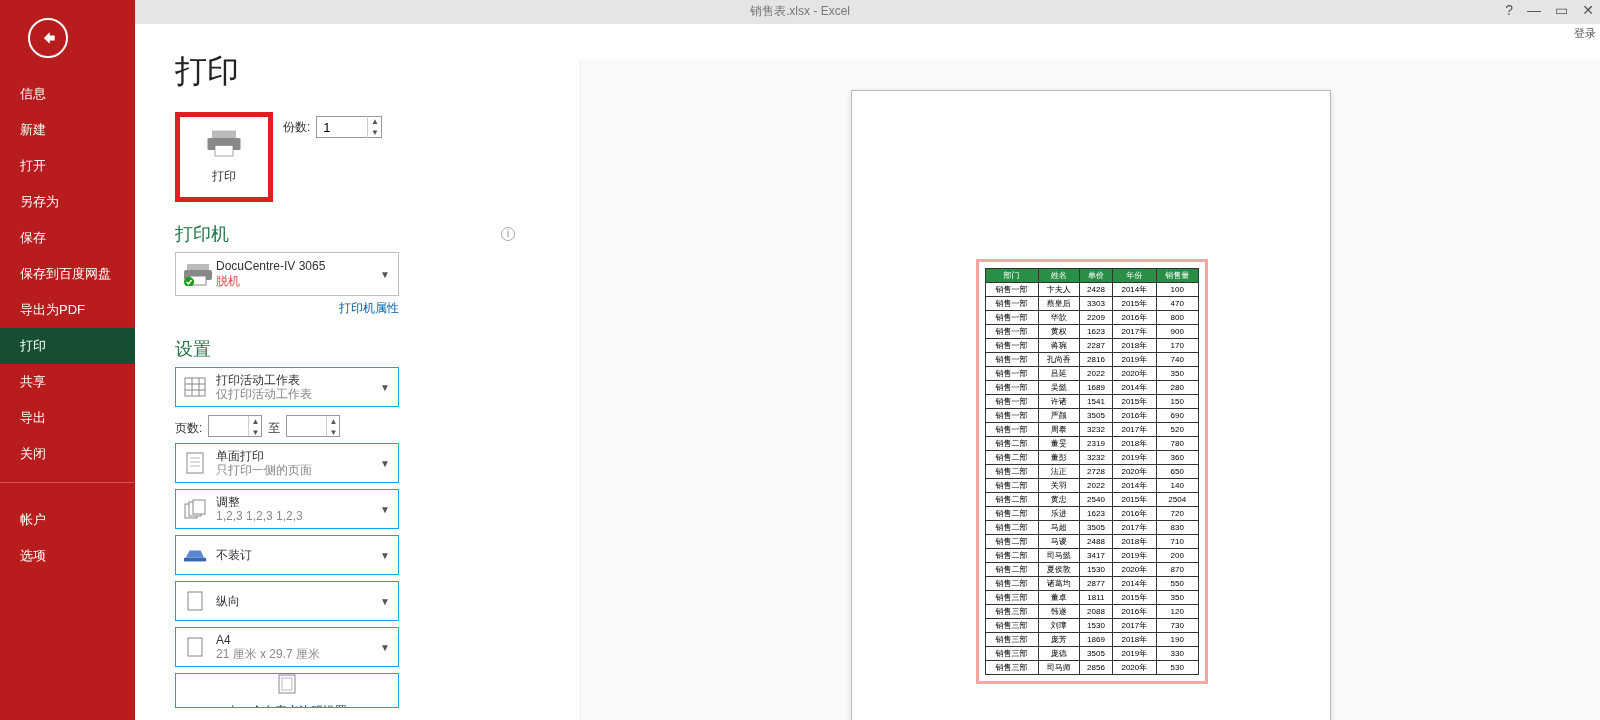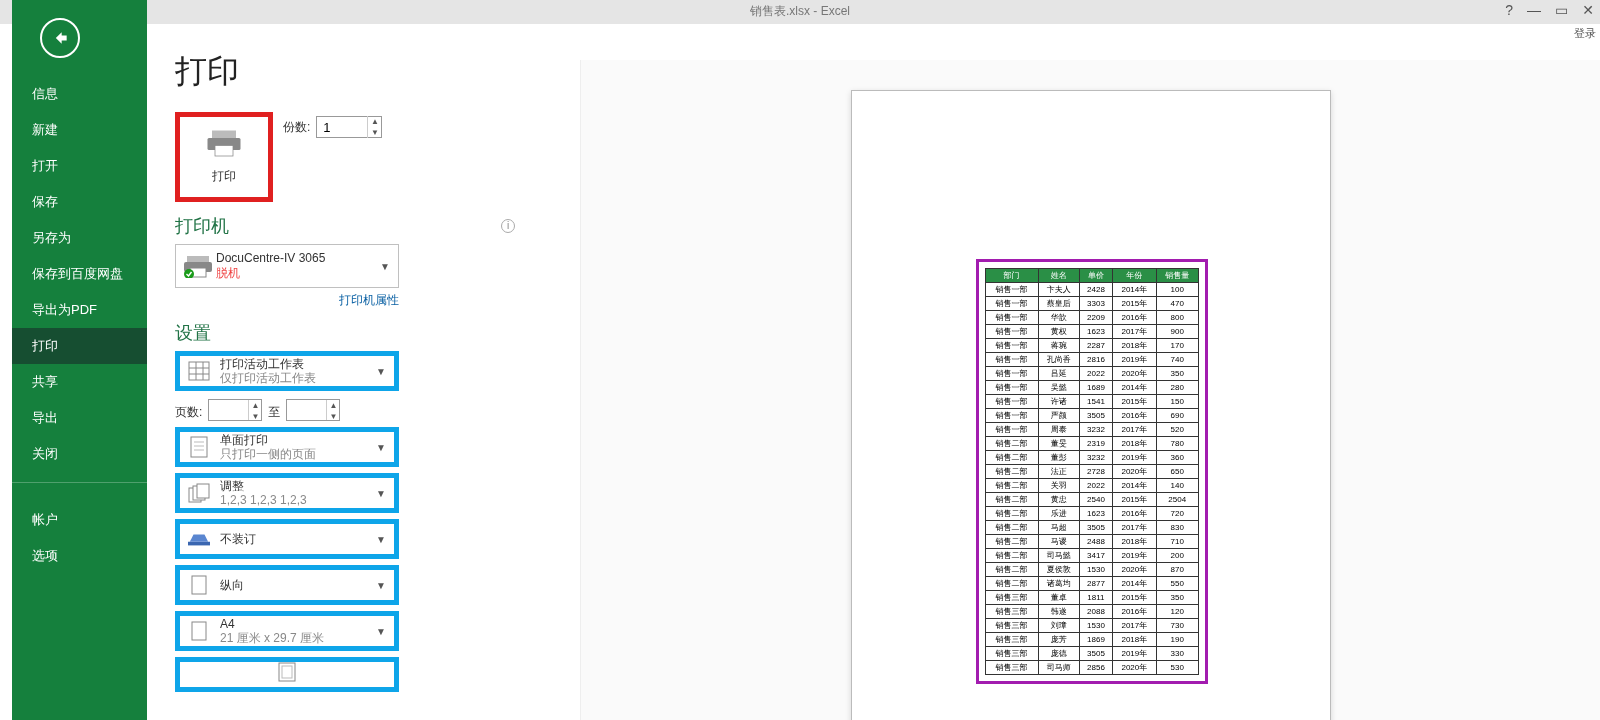--- a/index.html
+++ b/index.html
@@ -6,21 +6,21 @@
   html, body { width: 1600px; height: 720px; overflow: hidden; background: #fff; }
 
   
   .titlebar { position: absolute; top: 0; left: 0; right: 0; height: 24px; background: #e5e5e5; }
   .titlebar .title-text { position: absolute; left: 50%; transform: translateX(-50%); top: 3px; font-size: 12px; color: #777; }
   .titlebar .win-controls { position: absolute; right: 6px; top: 2px; display: flex; gap: 14px; color: #555; font-size: 14px; }
   .titlebar .win-controls span { cursor: pointer; }
   .login-link { position: absolute; right: 4px; top: 26px; font-size: 11px; color: #555; cursor: pointer; }
 
   
-  .sidebar { position: absolute; left: 0; top: 0; bottom: 0; width: 135px; background: #15803d; color: #fff; margin-left: 12px; }
+  .sidebar { position: absolute; left: 0; top: 0; bottom: 0; width: 135px; background: #b91c1c; color: #fff; }
   .back-btn { width: 40px; height: 40px; border: 2px solid #fff; border-radius: 50%; margin: 18px 0 0 28px; display: flex; align-items: center; justify-content: center; cursor: pointer; }
   .back-btn svg { fill: #fff; }
   .menu { margin-top: 18px; }
   .menu-item { padding: 9px 0 9px 20px; font-size: 13px; cursor: pointer; }
   .menu-item.active { background: #164e31; }
   .menu-spacer { height: 20px; border-top: 1px solid rgba(255,255,255,.25); margin: 10px 0 0 0; }
 
   
   .content { position: absolute; left: 135px; top: 24px; bottom: 0; width: 420px; padding: 26px 0 0 40px; }
   .page-title { font-size: 32px; color: #222; font-weight: 300; margin-bottom: 18px; }
@@ -30,48 +30,48 @@
   .print-btn .icon { width: 36px; height: 28px; }
   .print-btn .label { font-size: 12px; margin-top: 10px; color: #333; }
 
   .copies { display: flex; align-items: center; gap: 6px; margin-top: 4px; }
   .copies-label { font-size: 12px; color: #333; }
   .copies-box { width: 66px; height: 22px; border: 1px solid #999; display: flex; align-items: center; }
   .copies-box .val { flex: 1; padding-left: 6px; font-size: 13px; }
   .copies-box .spin { width: 14px; display: flex; flex-direction: column; font-size: 8px; color: #555; border-left: 1px solid #ccc; }
   .copies-box .spin span { text-align: center; height: 11px; line-height: 11px; cursor: pointer; }
 
-  .section-head { display: flex; align-items: center; justify-content: space-between; margin-top: 12px; }
+  .section-head { display: flex; align-items: center; justify-content: space-between; margin-top: 20px; }
   .section-head .h { font-size: 18px; color: #217346; }
   .section-head .info { width: 14px; height: 14px; border: 1px solid #aaa; border-radius: 50%; color: #888; font-size: 10px; text-align: center; line-height: 12px; cursor: pointer; }
   .section-head.right { margin-right: 40px; }
 
   .printer-box { margin-top: 6px; width: 224px; height: 44px; border: 1px solid #c0c0c0; display: flex; align-items: center; padding: 0 8px; gap: 4px; cursor: pointer; position: relative; }
   .printer-box .pic { width: 28px; height: 24px; position: relative; }
   .printer-box .texts { flex: 1; font-size: 12px; line-height: 15px; color: #333; }
   .printer-box .chev { font-size: 10px; color: #555; }
   .printer-prop { text-align: right; width: 224px; font-size: 12px; color: #0b61a4; margin-top: 4px; cursor: pointer; }
 
-  .opt-box { margin-top: 6px; width: 224px; height: 40px; border: 5px solid #0ea5e9; display: flex; align-items: center; padding: 0 8px; gap: 10px; cursor: pointer; }
+  .opt-box { margin-top: 6px; width: 224px; height: 40px; border: 1px solid #0ea5e9; display: flex; align-items: center; padding: 0 8px; gap: 10px; cursor: pointer; }
   .opt-box .oicon { width: 22px; height: 22px; color: #666; display: flex; align-items: center; justify-content: center; }
   .opt-box .otext { flex: 1; font-size: 12px; line-height: 14px; color: #333; }
   .opt-box .otext .sub { color: #888; }
   .opt-box .chev { font-size: 10px; color: #555; }
   .opt-box.trunc { margin-bottom: -6px; }
 
   .pages-row { display: flex; align-items: flex-end; gap: 6px; margin-top: 8px; font-size: 12px; color: #333; }
   .pages-row .pinput { width: 54px; height: 22px; border: 1px solid #999; display: flex; }
   .pages-row .pinput .v { flex: 1; }
   .pages-row .pinput .spin { width: 13px; display: flex; flex-direction: column; border-left: 1px solid #ccc; }
   .pages-row .pinput .spin span { font-size: 8px; text-align: center; height: 11px; line-height: 11px; cursor: pointer; color: #555; }
 
   
   .preview { position: absolute; left: 580px; right: 0; top: 60px; bottom: 0; background: #fafafa; border-left: 1px solid #eee; display: flex; justify-content: center; padding-top: 30px; }
   .page { width: 480px; height: 640px; background: #fff; border: 1px solid #bbb; box-shadow: 0 2px 6px rgba(0,0,0,.15); position: relative; }
-  .table-wrap { position: absolute; left: 124px; top: 168px; width: 232px; border: 3px solid #a21caf; padding: 6px; }
+  .table-wrap { position: absolute; left: 124px; top: 168px; width: 232px; border: 3px solid #fca5a5; padding: 6px; }
   .data-table { width: 100%; border-collapse: collapse; font-size: 8px; }
   .data-table th { background: #2a8f46; color: #fff; border: 1px solid #333; padding: 1px 2px; font-weight: normal; }
   .data-table td { border: 1px solid #333; padding: 1px 2px; text-align: center; }
 
   
   .stap { width: 22px; height: 14px; }
 </style>
 </head>
 <body>
 
@@ -89,22 +89,22 @@
 <div class="sidebar">
   <div class="back-btn">
     <svg viewBox="0 0 24 24" width="20" height="20">
         <path d="M14 5l-7 7 7 7v-4h6v-6h-6z"></path>
       </svg>
   </div>
   <div class="menu">
     <div class="menu-item">信息</div>
     <div class="menu-item">新建</div>
     <div class="menu-item">打开</div>
+    <div class="menu-item">另存为</div>
     <div class="menu-item">保存</div>
-    <div class="menu-item">另存为</div>
     <div class="menu-item">保存到百度网盘</div>
     <div class="menu-item">导出为PDF</div>
     <div class="menu-item active">打印</div>
     <div class="menu-item">共享</div>
     <div class="menu-item">导出</div>
     <div class="menu-item">关闭</div>
     <div class="menu-spacer"></div>
     <div class="menu-item">帐户</div>
     <div class="menu-item">选项</div>
   </div>

